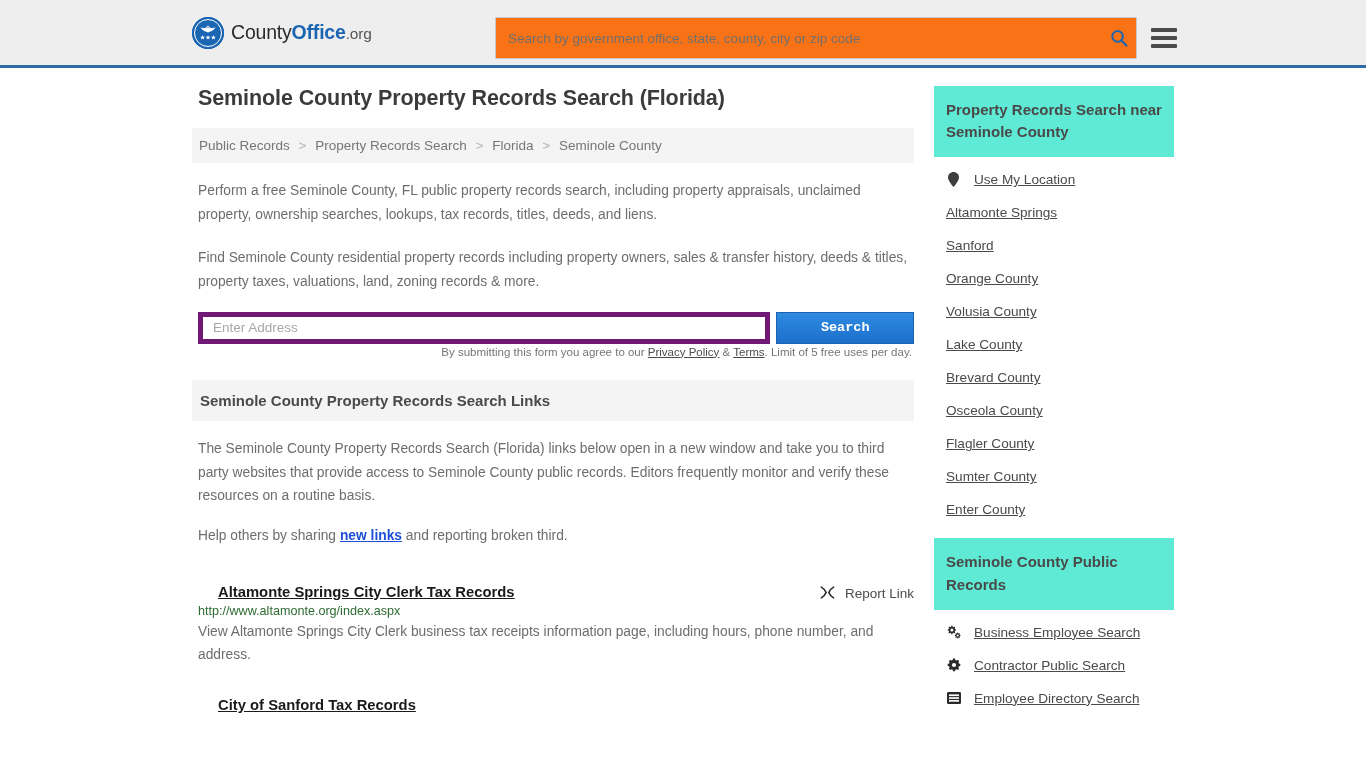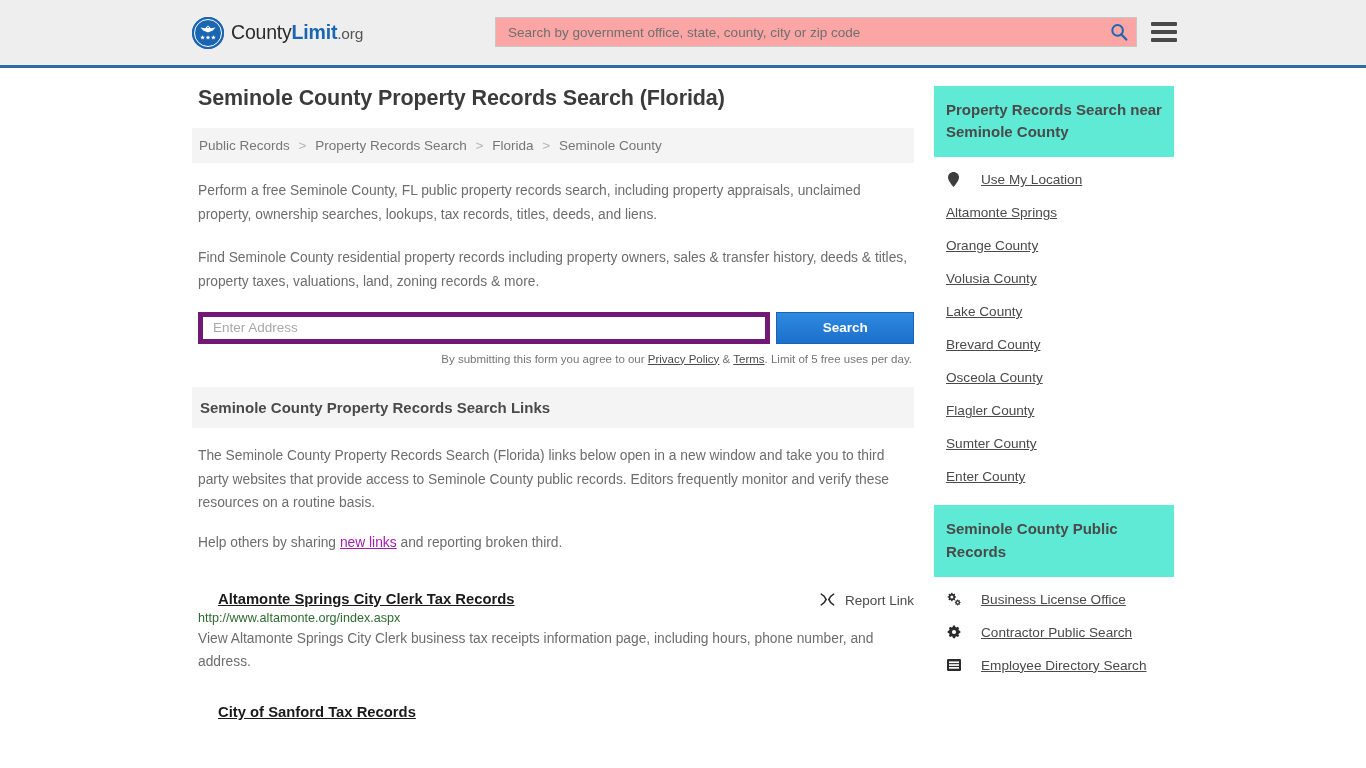--- a/index.html
+++ b/index.html
@@ -45,22 +45,22 @@
   .logo-text .o { color: #555; font-size: 15.5px; }
 
   .search-zone {
     position: absolute;
     left: 495px;
     top: 17px;
     display: flex;
     align-items: center;
   }
   .search-box {
-    width: 642px; height: 30px;
-    background: #fca5a5;
+    width: 642px; height: 42px;
+    background: #f97316;
     border: 1px solid #c8c8c8;
     display: flex; align-items: center;
     padding: 0 8px 0 10px;
   }
   .search-box input {
     flex: 1; border: none; outline: none;
     font-family: "Liberation Sans", sans-serif;
     font-size: 13.5px;
     color: #333;
     background: transparent;
@@ -129,21 +129,21 @@
     color: #4a4a4a;
   }
 
   .body-text {
     font-size: 13.8px;
     color: #6d6d6d;
     line-height: 1.72;
     margin: 16px 0 14px 6px;
   }
   .body-text a {
-    color: #a21caf; text-decoration: underline; cursor: pointer; font-weight: 400;
+    color: #1d4ed8; text-decoration: underline; cursor: pointer; font-weight: 700;
   }
 
   
   .addr-form {
     display: flex;
     margin: 18px 0 0 6px;
     align-items: stretch;
   }
   .addr-input {
     width: 574px; height: 32px;
@@ -156,28 +156,28 @@
   }
   .addr-input::placeholder { color: #a8a8a8; }
   .addr-btn {
     width: 138px; height: 32px;
     margin-left: 6px;
     background: linear-gradient(to bottom, #2f8ae0 0%, #1c6fcb 100%);
     border: 1px solid #1a63b4;
     color: #ffffff;
     font-size: 13.5px;
     font-weight: 700;
-    font-family: Liberation Sans, sans-serif;
+    font-family: Liberation Mono, monospace;
     cursor: pointer;
   }
   .legal {
     text-align: right;
     font-size: 11.5px;
     color: #757575;
-    margin-top: 9px;
+    margin-top: 2px;
     padding-right: 2px;
   }
   .legal a { color: #4b4b4b; text-decoration: underline; cursor: pointer; }
 
   
   .link-item { margin: 0 0 8px 6px; }
   .link-head {
     display: flex; align-items: flex-start; justify-content: space-between; margin-left: 20px;
   }
   .link-title {
@@ -201,21 +201,21 @@
   .side-bar-head {
     background: #5eead4;
     padding: 13px 12px 14px 12px;
     font-size: 15px;
     font-weight: 700;
     color: #4a4a4a;
     line-height: 1.48;
   }
   .side-list { padding: 6px 0 0 12px; }
   .side-row {
-    display: flex; align-items: center; gap: 20px;
+    display: flex; align-items: center; gap: 13px;
     padding: 9px 0 9px 0;
   }
   .side-row a {
     font-size: 13.6px; color: #4a4a4a;
     text-decoration: underline; cursor: pointer;
   }
   .side-icon { width: 15px; flex: none; display: flex; align-items: center; justify-content: center; }
   .sb-gap { height: 12px; }
 </style>
 </head>
@@ -229,21 +229,21 @@
         <circle cx="16" cy="16" r="13.5" fill="none" stroke="#ffffff" stroke-width="1"></circle>
         <path d="M16 8.5 L18.8 11.2 L23.5 10.6 L20.8 13.6 L16 15.4 L11.2 13.6 L8.5 10.6 L13.2 11.2 Z" fill="#ffffff"></path>
         <path d="M16 9.6 L17 11 L15 11 Z" fill="#1b66b3"></path>
         <g fill="#ffffff">
           <polygon points="10.6,18.2 11.3,19.7 12.9,19.8 11.7,20.9 12.1,22.4 10.6,21.6 9.1,22.4 9.5,20.9 8.3,19.8 9.9,19.7"></polygon>
           <polygon points="16,18.2 16.7,19.7 18.3,19.8 17.1,20.9 17.5,22.4 16,21.6 14.5,22.4 14.9,20.9 13.7,19.8 15.3,19.7"></polygon>
           <polygon points="21.4,18.2 22.1,19.7 23.7,19.8 22.5,20.9 22.9,22.4 21.4,21.6 19.9,22.4 20.3,20.9 19.1,19.8 20.7,19.7"></polygon>
         </g>
       </svg>
     </div>
-    <div class="logo-text"><span>County</span><span class="b">Limit</span><span class="o">.org</span></div>
+    <div class="logo-text"><span>County</span><span class="b">Office</span><span class="o">.org</span></div>
   </div>
 
   <div class="search-zone">
     <div class="search-box">
       <input type="text" placeholder="Search by government office, state, county, city or zip code" style="">
       <span class="search-mag">
         <svg width="18" height="18" viewBox="0 0 18 18" aria-hidden="true">
           <circle cx="7.6" cy="7.4" r="5.3" fill="none" stroke="#1b66b3" stroke-width="2"></circle>
           <line x1="11.4" y1="11.4" x2="16.3" y2="16.6" stroke="#1b66b3" stroke-width="2.2" stroke-linecap="round"></line>
         </svg>
@@ -348,20 +348,23 @@
               <path d="M5.5 0 C2.5 0 0 2.4 0 5.3 C0 9.2 5.5 15 5.5 15 C5.5 15 11 9.2 11 5.3 C11 2.4 8.5 0 5.5 0 Z" fill="#3d3d3d"></path>
             </svg>
           </span>
           <a>Use My Location</a>
         </div>
 
         <div class="side-row">
           <a>Altamonte Springs</a>
         </div>
         <div class="side-row">
+          <a>Sanford</a>
+        </div>
+        <div class="side-row">
           <a>Orange County</a>
         </div>
         <div class="side-row">
           <a>Volusia County</a>
         </div>
         <div class="side-row">
           <a>Lake County</a>
         </div>
         <div class="side-row">
           <a>Brevard County</a>
@@ -390,21 +393,21 @@
           <span class="side-icon">
             <svg width="15" height="14" viewBox="0 0 15 14" aria-hidden="true">
               <g fill="#2b2b2b">
                 <path d="M5.3 0.8 l1.1 0 0.25 1.0 0.95 0.4 0.85-0.6 0.8 0.8 -0.6 0.85 0.4 0.95 1.0 0.25 0 1.1 -1.0 0.25 -0.4 0.95 0.6 0.85 -0.8 0.8 -0.85-0.6 -0.95 0.4 -0.25 1.0 -1.1 0 -0.25-1.0 -0.95-0.4 -0.85 0.6 -0.8-0.8 0.6-0.85 -0.4-0.95 -1.0-0.25 0-1.1 1.0-0.25 0.4-0.95 -0.6-0.85 0.8-0.8 0.85 0.6 0.95-0.4 z"></path>
                 <circle cx="5.85" cy="5.0" r="1.5" fill="#ffffff"></circle>
                 <path d="M11.3 7.6 l0.75 0 0.18 0.7 0.66 0.28 0.6-0.42 0.54 0.54 -0.42 0.6 0.28 0.66 0.7 0.18 0 0.75 -0.7 0.18 -0.28 0.66 0.42 0.6 -0.54 0.54 -0.6-0.42 -0.66 0.28 -0.18 0.7 -0.75 0 -0.18-0.7 -0.66-0.28 -0.6 0.42 -0.54-0.54 0.42-0.6 -0.28-0.66 -0.7-0.18 0-0.75 0.7-0.18 0.28-0.66 -0.42-0.6 0.54-0.54 0.6 0.42 0.66-0.28 z"></path>
                 <circle cx="11.67" cy="10.5" r="1.0" fill="#ffffff"></circle>
               </g>
             </svg>
           </span>
-          <a>Business License Office</a>
+          <a>Business Employee Search</a>
         </div>
 
         <div class="side-row">
           <span class="side-icon">
             <svg width="14" height="14" viewBox="0 0 14 14" aria-hidden="true">
               <g fill="#2b2b2b">
                 <path d="M6.0 0.6 l2.0 0 0.33 1.35 1.25 0.52 1.18-0.75 1.42 1.42 -0.75 1.18 0.52 1.25 1.35 0.33 0 2.0 -1.35 0.33 -0.52 1.25 0.75 1.18 -1.42 1.42 -1.18-0.75 -1.25 0.52 -0.33 1.35 -2.0 0 -0.33-1.35 -1.25-0.52 -1.18 0.75 -1.42-1.42 0.75-1.18 -0.52-1.25 -1.35-0.33 0-2.0 1.35-0.33 0.52-1.25 -0.75-1.18 1.42-1.42 1.18 0.75 1.25-0.52 z"></path>
                 <circle cx="7.0" cy="7.0" r="2.1" fill="#ffffff"></circle>
               </g>
             </svg>

